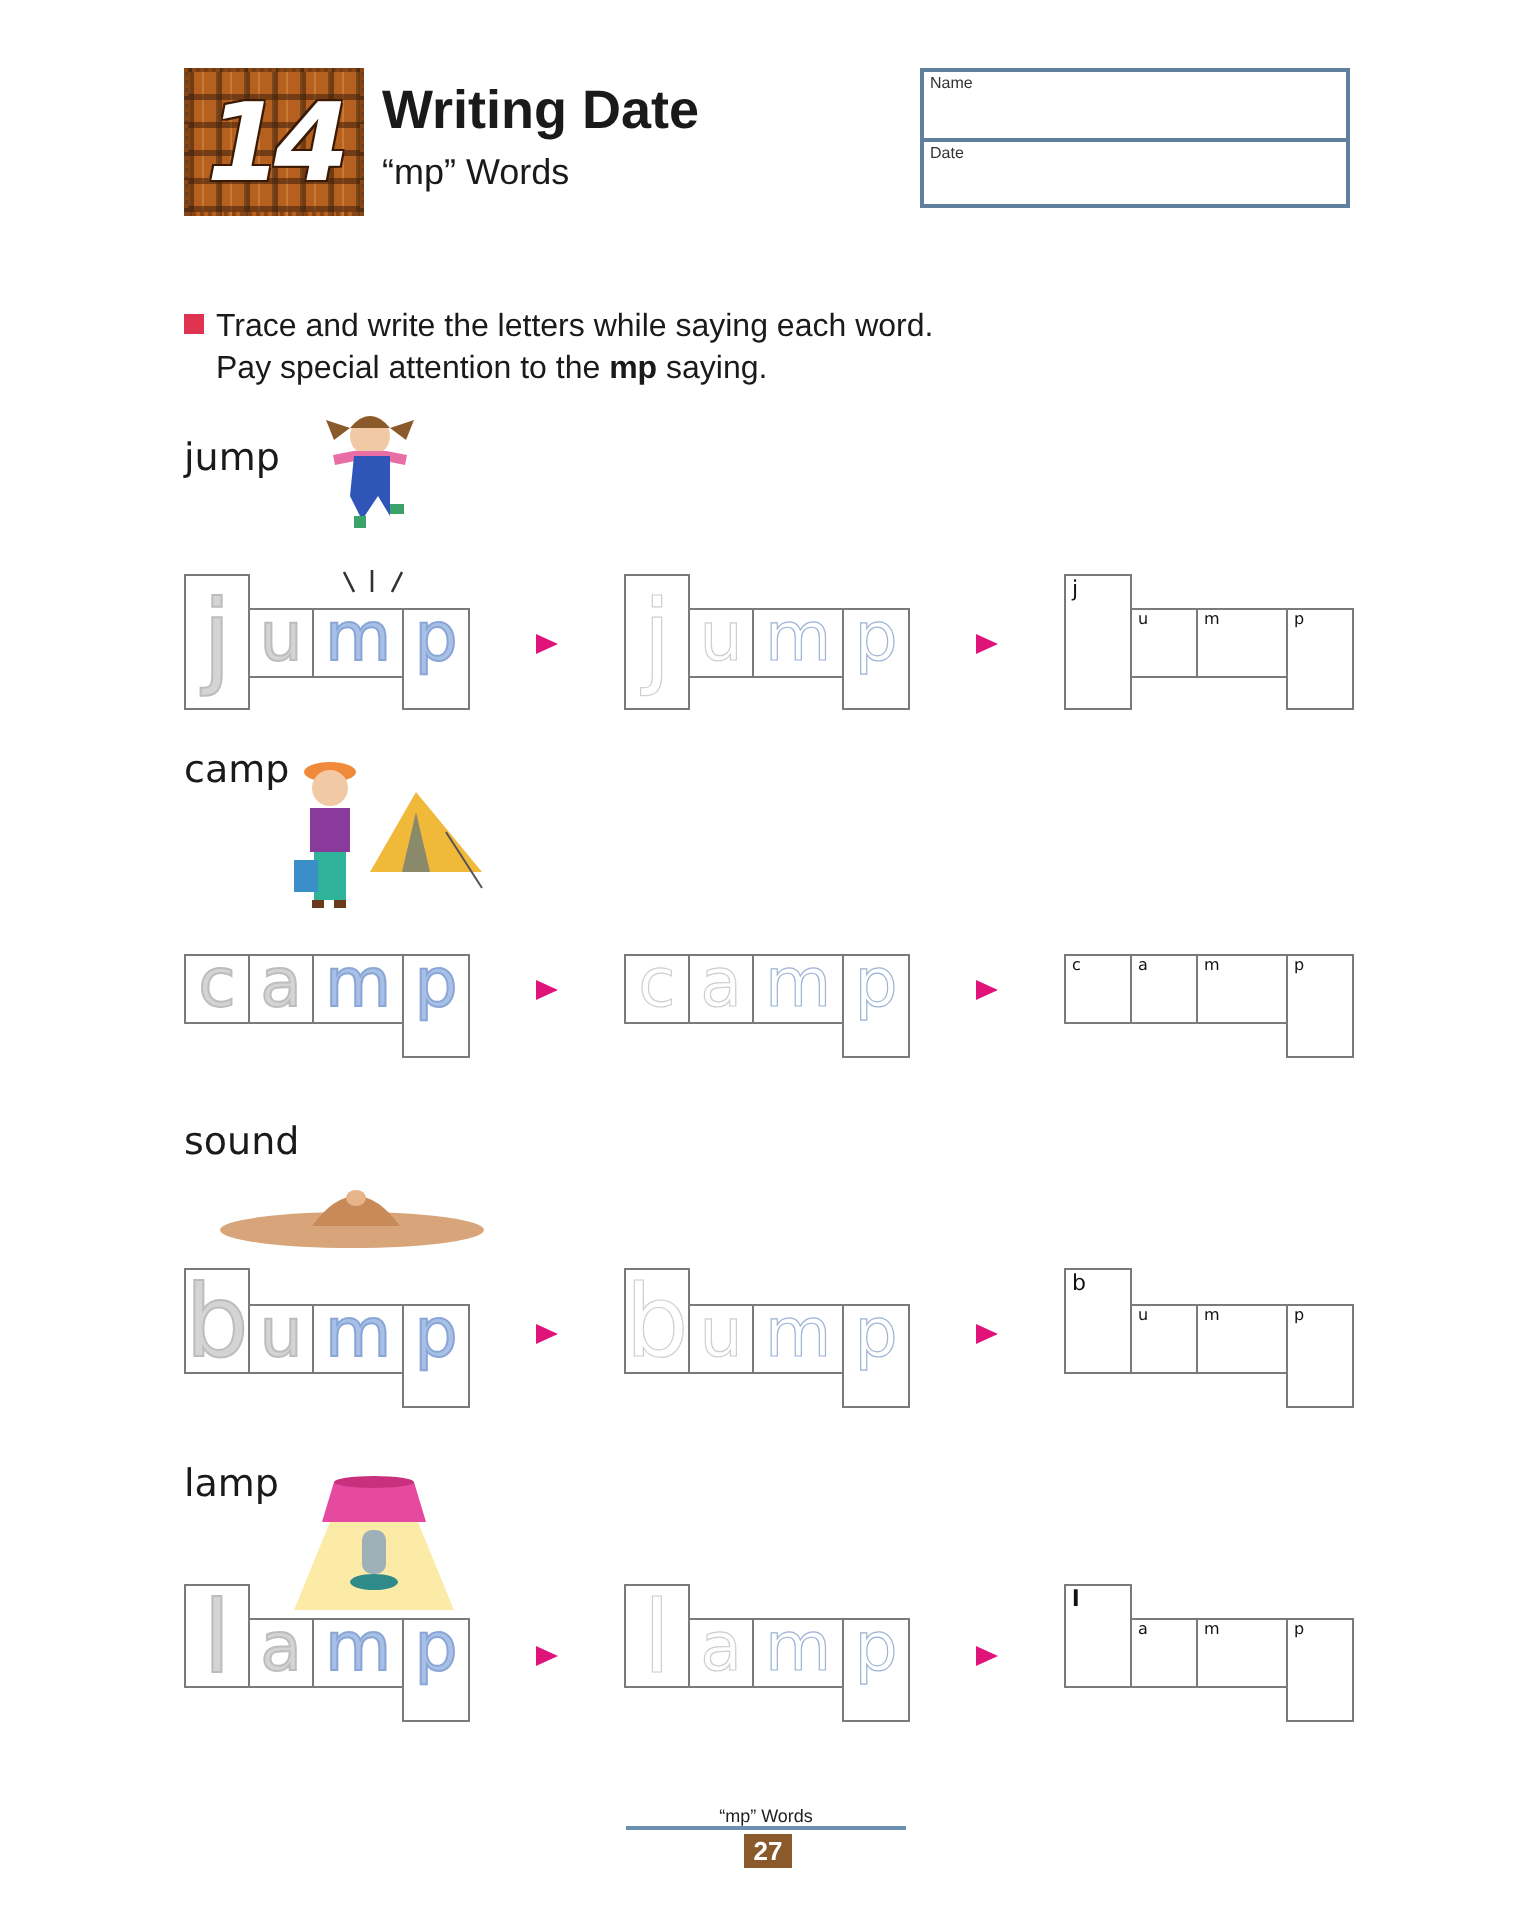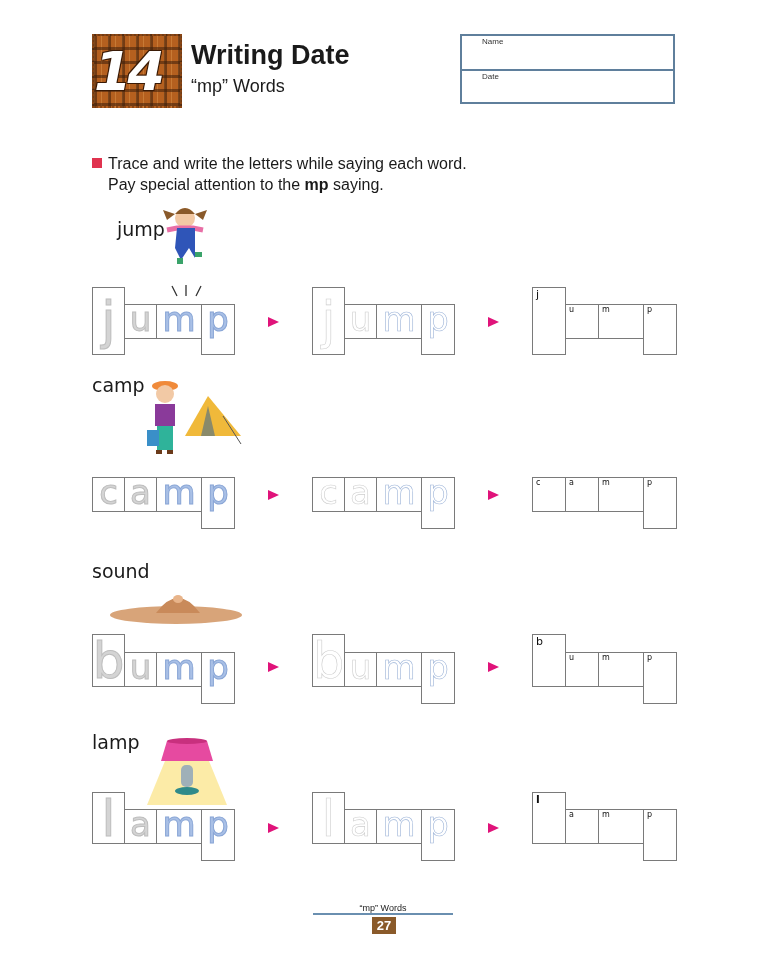--- a/index.html
+++ b/index.html
@@ -8,32 +8,32 @@
 
   
   .badge { position: absolute; left: 92px; top: 34px; width: 90px; height: 74px;
     background:
       repeating-linear-gradient(90deg, rgba(60,30,10,0.55) 0 3px, transparent 3px 14px),
       repeating-linear-gradient(0deg, rgba(60,30,10,0.55) 0 3px, transparent 3px 14px),
       repeating-linear-gradient(90deg, rgba(255,200,120,0.25) 0 1px, transparent 1px 7px),
       #b5601f;
     border: 2px dotted #8a4513;
   }
-  .badge-num { position: absolute; left: 0; right: 0; top: 4px; text-align: left;
+  .badge-num { position: absolute; left: 0; right: 0; top: 4px; text-align: center;
     font-family: "DejaVu Sans", sans-serif; font-weight: bold; font-style: italic;
     font-size: 54px; color: #fff; letter-spacing: -4px;
     text-shadow: 1px 1px 0 #3a1a05, -1px -1px 0 #3a1a05, 1px -1px 0 #3a1a05, -1px 1px 0 #3a1a05; }
   .title { position: absolute; left: 191px; top: 40px; font-size: 27px; font-weight: bold; color: #1a1a1a; }
   .subtitle { position: absolute; left: 191px; top: 76px; font-size: 18px; color: #1a1a1a; }
 
   .namebox { position: absolute; left: 460px; top: 34px; width: 215px; height: 70px;
     border: 2px solid #5f7f9c; }
   .namebox .row { height: 50%; position: relative; }
   .namebox .row + .row { border-top: 2px solid #5f7f9c; text-decoration: underline; }
-  .namebox .lbl { position: absolute; left: 20px; top: 1px; font-size: 8px; color: #333; text-align: right; }
+  .namebox .lbl { position: absolute; left: 3px; top: 1px; font-size: 8px; color: #333; text-align: right; }
 
   
   .instr { position: absolute; left: 92px; top: 153px; font-size: 16px; line-height: 21px; color: #1a1a1a; }
   .instr .sq { display: inline-block; width: 10px; height: 10px; background: #e0334f; margin-right: 6px; vertical-align: 1px; }
   .instr .line2 { padding-left: 16px; }
 
   
   .word-label { position: absolute; left: 92px; font-family: "DejaVu Sans", sans-serif; font-size: 19px; color: #1a1a1a; }
 
   
@@ -71,21 +71,21 @@
   <div class="row">
     <span class="lbl">Date</span>
   </div>
 </div>
 
 <div class="instr">
   <div><span class="sq"></span><span>Trace and write the letters while saying each word.</span></div>
   <div class="line2"><span>Pay special attention to the </span><b>mp</b><span> saying.</span></div>
 </div>
 
-<div class="word-label" style="top:218px;margin-left:25px;">jump</div>
+<div class="word-label" style="top:218px;">jump</div>
 <svg class="illus" style="left:155px;top:202px;" width="60" height="70">
   <circle cx="30" cy="16" r="10" fill="#f2c9a5"></circle>
   <path d="M20 12 Q30 0 40 12" fill="#8a5a2a"></path>
   <path d="M20 12 L8 8 L12 18 Z" fill="#8a5a2a"></path>
   <path d="M40 12 L52 8 L48 18 Z" fill="#8a5a2a"></path>
   <path d="M12 28 L22 26 L38 26 L48 28" stroke="#e86fa6" stroke-width="5" fill="none"></path>
   <path d="M22 26 L20 46 L26 58 L34 46 L40 56 L40 26 Z" fill="#2f55b8"></path>
   <rect x="22" y="56" width="6" height="6" fill="#3aa36a"></rect>
   <rect x="40" y="50" width="7" height="5" fill="#3aa36a"></rect>
 </svg>

